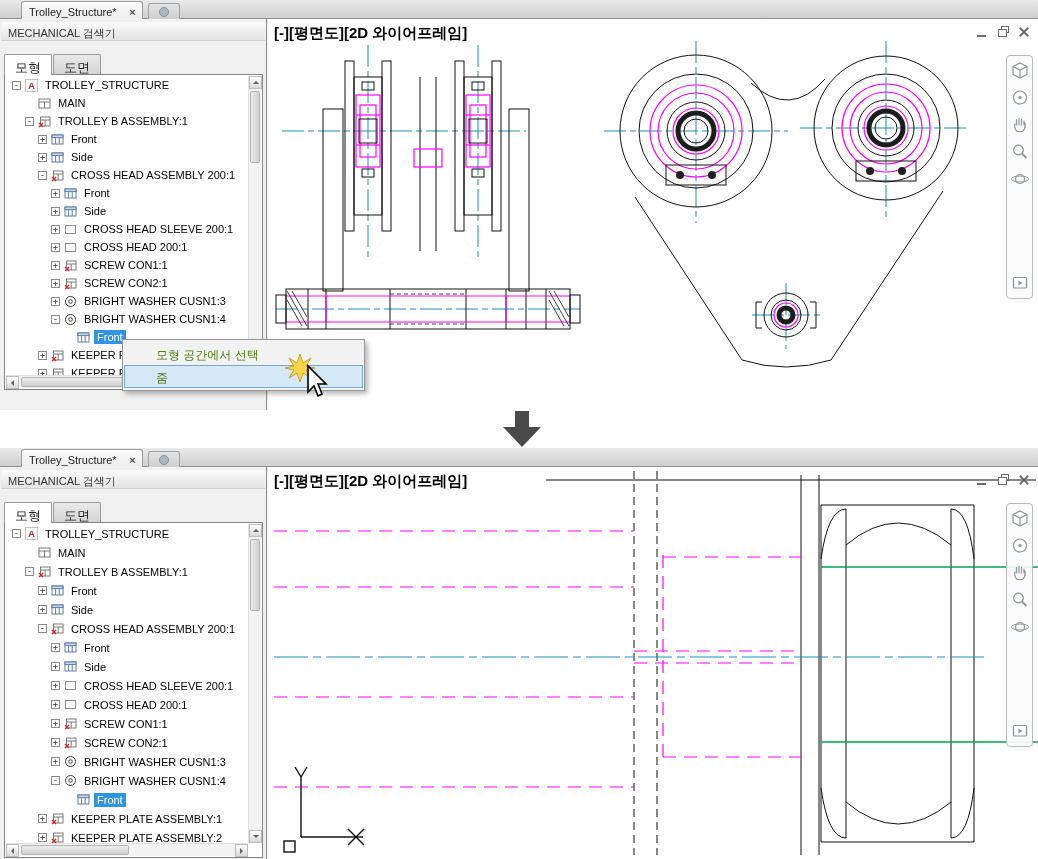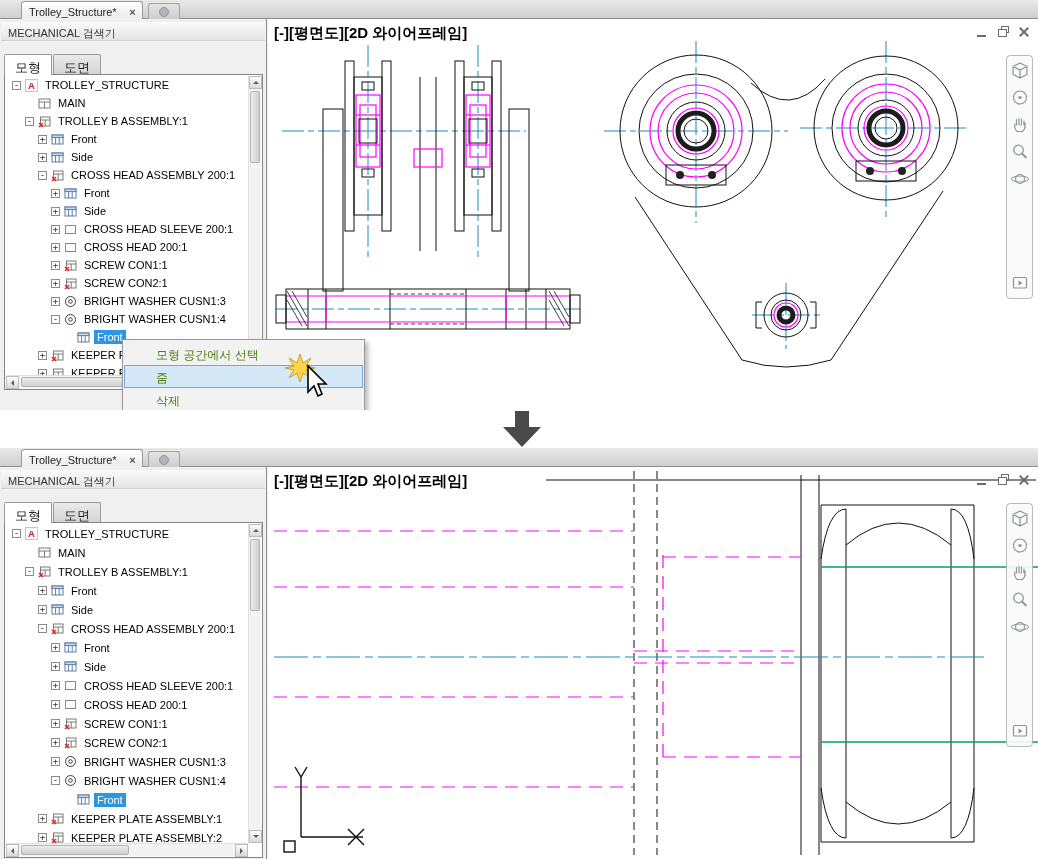--- a/index.html
+++ b/index.html
@@ -481,21 +481,20 @@
         <div class="nav-icon"><svg width="20" height="20" viewBox="0 0 20 20">
             <rect x="3.5" y="4.5" width="13" height="10.5" rx="1" stroke="#8d949c" fill="none" stroke-width="1.2"></rect>
             <path d="M8.5 7.5 L12.5 10 L8.5 12.5 Z" fill="#8d949c"></path>
           </svg></div>
       </div>
   </div>
 
   <div class="context-menu">
       <div class="menu-item">모형 공간에서 선택</div>
       <div class="menu-item hl">줌</div>
-      <div class="menu-item">삭제</div>
     </div>
 
   <svg class="cursor" width="52" height="54" viewBox="0 0 52 54">
     <path d="M16 2 L19 11 L27 6 L22 14 L31 16 L22 18 L27 26 L19 21 L16 30 L13 21 L5 26 L10 18 L1 16 L10 14 L5 6 L13 11 Z" fill="#ffd54a" stroke="#c8a02a" stroke-width="1"></path>
     <path d="M24 14 L24 40 L30 34 L34 44 L38 42 L34 32 L42 32 Z" fill="#ffffff" stroke="#000" stroke-width="1.6"></path>
   </svg>
 </section>
 
 <div class="gap">
   <svg class="down-arrow" width="38" height="36" viewBox="0 0 38 36">

